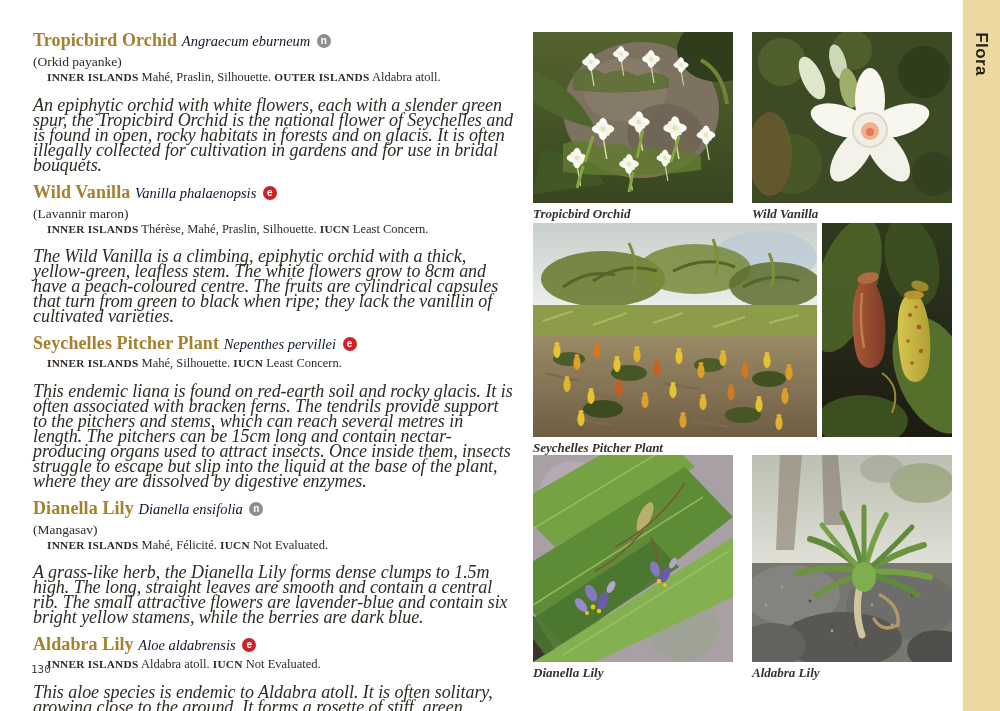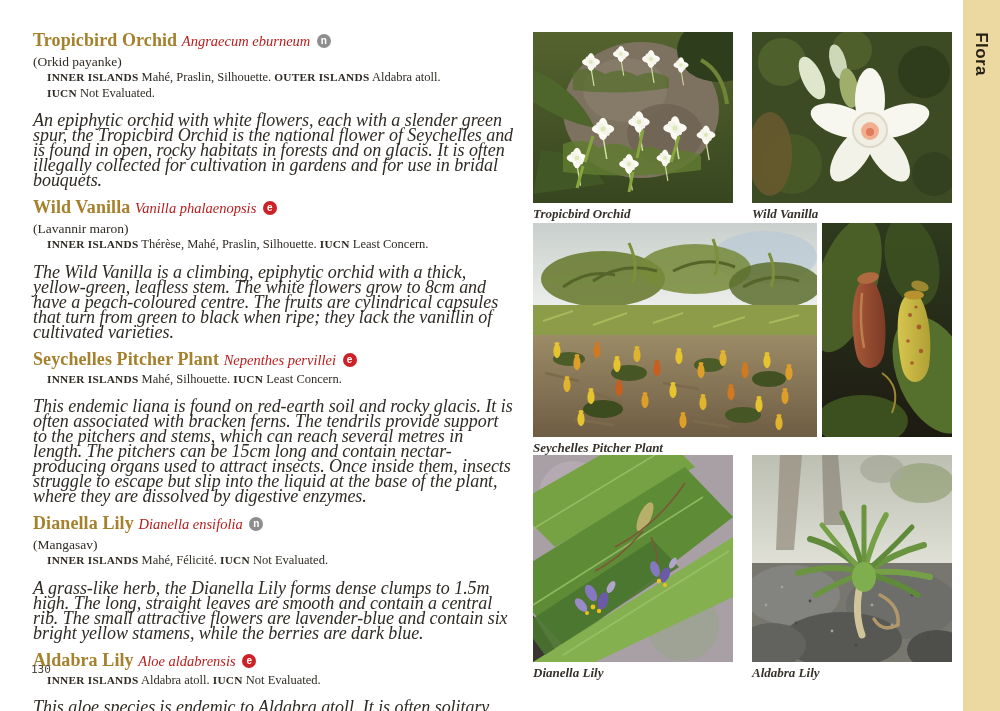--- a/index.html
+++ b/index.html
@@ -6,21 +6,21 @@
   body{
     width:1000px;height:711px;position:relative;overflow:hidden;
     background:#ffffff;
     font-family:"Liberation Serif", serif;
     color:#2f2a24;
   }
   
   .left-col{position:absolute;left:33px;top:30px;width:481px;}
   .entry{margin-bottom:9px;}
   .entry h2{margin:0 0 1px 0;font-size:18px;line-height:21px;font-weight:bold;color:#a5802d;letter-spacing:.1px;}
-  .sci{font-size:14.5px;font-weight:normal;font-style:italic;color:#b91c1c;letter-spacing:0;}
+  .sci{font-size:14.5px;font-weight:normal;font-style:italic;color:#0f172a;letter-spacing:0;}
   .badge{
     display:inline-block;width:14px;height:14px;border-radius:50%;
     color:#fff;font-family:"Liberation Sans",sans-serif;font-style:normal;
     font-size:10px;font-weight:bold;text-align:center;line-height:14px;
     vertical-align:2px;margin-left:2px;
   }
   .badge.gray{background:#8e8e8e;}
   .badge.red{background:#cc2127;}
   .creole{font-size:13.5px;line-height:17px;}
   .meta{font-size:12.5px;line-height:15.5px;margin-left:14px;}
@@ -44,21 +44,20 @@
 </style>
 </head>
 <body>
 
 <div class="left-col">
 
   <section class="entry">
     <h2><span>Tropicbird Orchid</span> <span class="sci">Angraecum eburneum</span> <span class="badge gray">n</span></h2>
     <div class="creole">(Orkid payanke)</div>
     <div class="meta"><b>INNER ISLANDS</b> <span>Mahé, Praslin, Silhouette.</span> <b>OUTER ISLANDS</b> <span>Aldabra atoll.</span></div>
-    <div class="meta"><b>IUCN</b> <span>Not Evaluated.</span></div>
     <p class="desc">An epiphytic orchid with white flowers, each with a slender green spur, the Tropicbird Orchid is the national flower of Seychelles and is found in open, rocky habitats in forests and on glacis. It is often illegally collected for cultivation in gardens and for use in bridal bouquets.</p>
   </section>
 
   <section class="entry">
     <h2><span>Wild Vanilla</span> <span class="sci">Vanilla phalaenopsis</span> <span class="badge red">e</span></h2>
     <div class="creole">(Lavannir maron)</div>
     <div class="meta"><b>INNER ISLANDS</b> <span>Thérèse, Mahé, Praslin, Silhouette.</span> <b>IUCN</b> <span>Least Concern.</span></div>
     <p class="desc">The Wild Vanilla is a climbing, epiphytic orchid with a thick, yellow-green, leafless stem. The white flowers grow to 8cm and have a peach-coloured centre. The fruits are cylindrical capsules that turn from green to black when ripe; they lack the vanillin of cultivated varieties.</p>
   </section>
 

